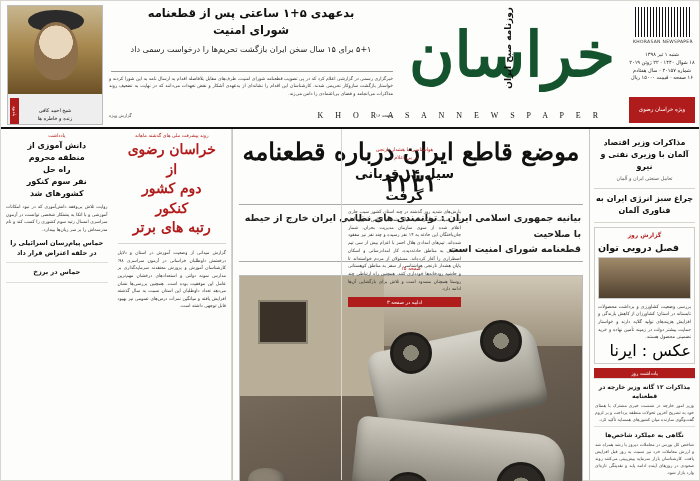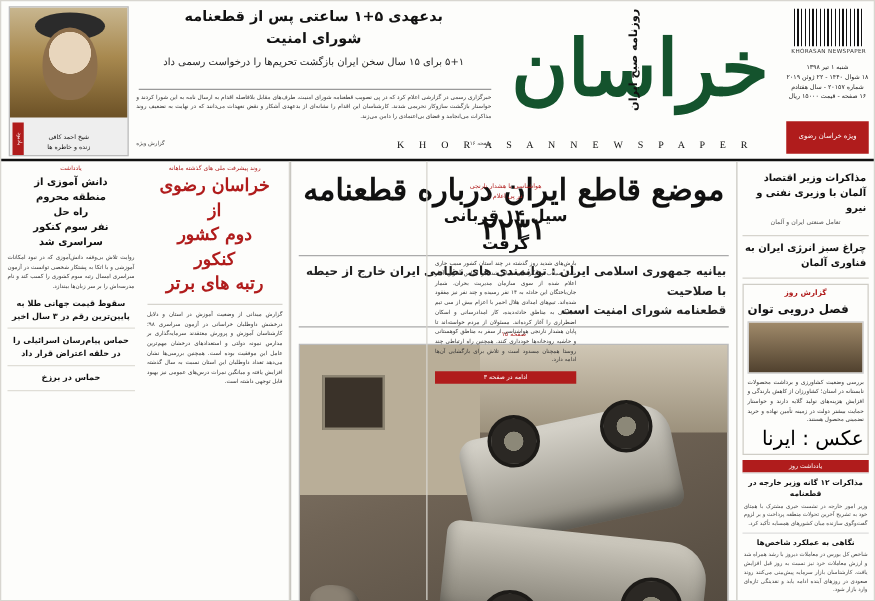--- a/index.html
+++ b/index.html
@@ -117,21 +117,21 @@
 
   
   .col-right{
     position:absolute;top:0;right:0;width:110px;bottom:0;
     border-left:1px solid #c9c7c1;box-sizing:border-box;padding:4px 4px 0 4px;
   }
   .brief{
     border-bottom:1px solid #d6d4cd;padding:4px 2px 5px 2px;
   }
   .brief .b-title{
-    font-size:8px;font-weight:bold;color:#111;line-height:1.5;text-align:right;
+    font-size:8px;font-weight:bold;color:#111;line-height:1.5;text-align:center;
   }
   .brief .b-sub{
     font-size:5px;color:#555;line-height:1.5;text-align:center;margin-top:2px;
   }
   .kinder{
     margin-top:4px;border:1px solid #cfcdc6;padding:3px;
   }
   .kinder .k-head{
     font-size:6px;color:#b01c1c;font-weight:bold;text-align:center;margin-bottom:3px;
   }
@@ -390,22 +390,21 @@
         <div class="ls-rule"></div>
         <div class="ls-body">گزارش میدانی از وضعیت آموزش در استان و دلایل درخشش داوطلبان خراسانی در آزمون سراسری ۹۸؛ کارشناسان آموزش و پرورش معتقدند سرمایه‌گذاری بر مدارس نمونه دولتی و استعدادهای درخشان مهم‌ترین عامل این موفقیت بوده است. همچنین بررسی‌ها نشان می‌دهد تعداد داوطلبان این استان نسبت به سال گذشته افزایش یافته و میانگین نمرات درس‌های عمومی نیز بهبود قابل توجهی داشته است.</div>
       </div>
 
       <div class="sub-left2">
         <div class="ls-tag">یادداشت</div>
         <div class="ls-title">دانش آموزی از</div>
         <div class="ls-title">منطقه محروم</div>
         <div class="ls-title">راه حل</div>
         <div class="ls-title">نفر سوم کنکور</div>
-        <div class="ls-title">سراسری شد</div>
+        <div class="ls-title">کشورهای شد</div>
         <div class="ls-body">روایت تلاش بی‌وقفه دانش‌آموزی که در نبود امکانات آموزشی و با اتکا به پشتکار شخصی توانست در آزمون سراسری امسال رتبه سوم کشوری را کسب کند و نام مدرسه‌اش را بر سر زبان‌ها بیندازد.</div>
-        <div class="ls-bullet">سقوط قیمت جهانی طلا به پایین‌ترین رقم در ۳ سال اخیر</div>
         <div class="ls-bullet">حماس پیام‌رسان اسرائیلی را در حلقه اعتراض قرار داد</div>
         <div class="ls-bullet">حماس در برزخ</div>
       </div>
     </div>
 
   </div>
 </div>
 
 </body></html>

